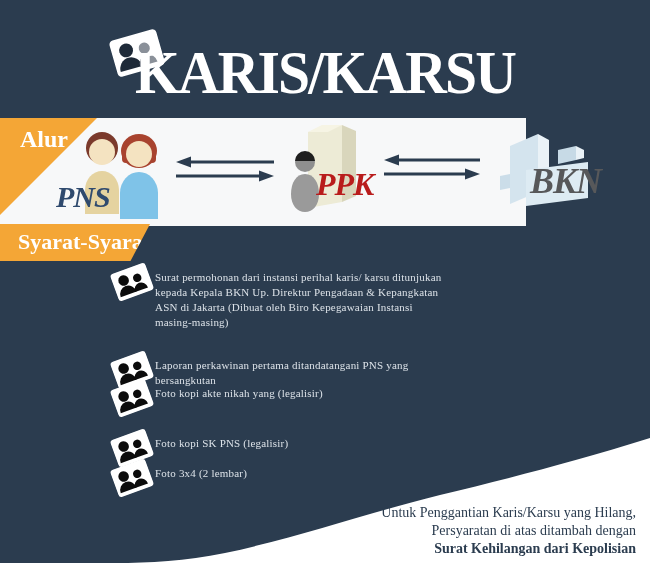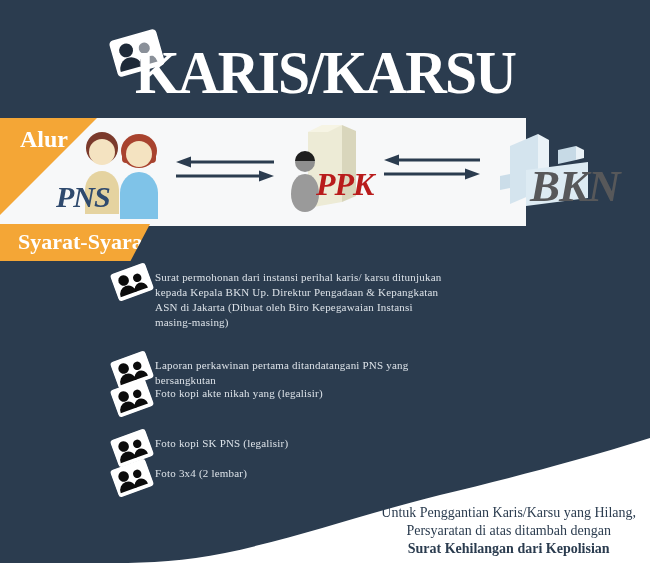--- a/index.html
+++ b/index.html
@@ -51,21 +51,21 @@
     font-size:32px; font-weight:bold; font-style:italic;
     color:#b91c1c; letter-spacing:-1px;
   }
   .ppk-caption {
     position:absolute; left:268px; top:76px;
     font-size:9.5px; line-height:11px; color:#4A4A4A;
   }
   .bkn-art { position:absolute; left:496px; top:6px; }
   .bkn-label {
     position:absolute; left:530px; top:42px;
-    font-size:45px; font-weight:bold; font-style:italic;
+    font-size:36px; font-weight:bold; font-style:italic;
     color:#57585A; letter-spacing:-1px;
   }
 
   
   .syarat-banner {
     position:absolute; left:0; top:224px; width:150px; height:37px;
     background:#F4A636;
     clip-path:polygon(0 0, 100% 0, 87% 100%, 0 100%);
   }
   .syarat-banner span {
@@ -82,21 +82,21 @@
   .req-lines { margin-left:42px; }
   .req-line {
     white-space:nowrap; color:#DCE2E8;
     font-size:11px; line-height:15px; letter-spacing:0.2px;
   }
 
   
   .bottom-curve { position:absolute; left:0; top:433px; }
   .footer-note {
     position:absolute; right:14px; top:504px;
-    text-align:center; color:#2B3C4F;
+    text-align:right; color:#2B3C4F;
     font-size:14px; line-height:18px;
   }
   .footer-note .bold { font-weight:bold; }
 </style>
 </head>
 <body>
 
 <div class="canvas">
 
   <span class="header-icon">

